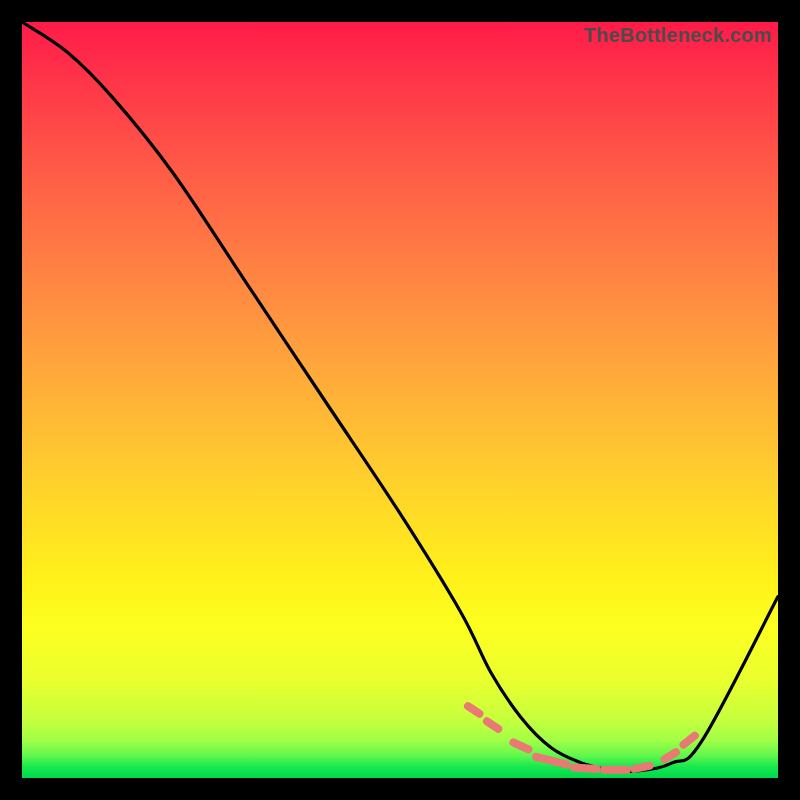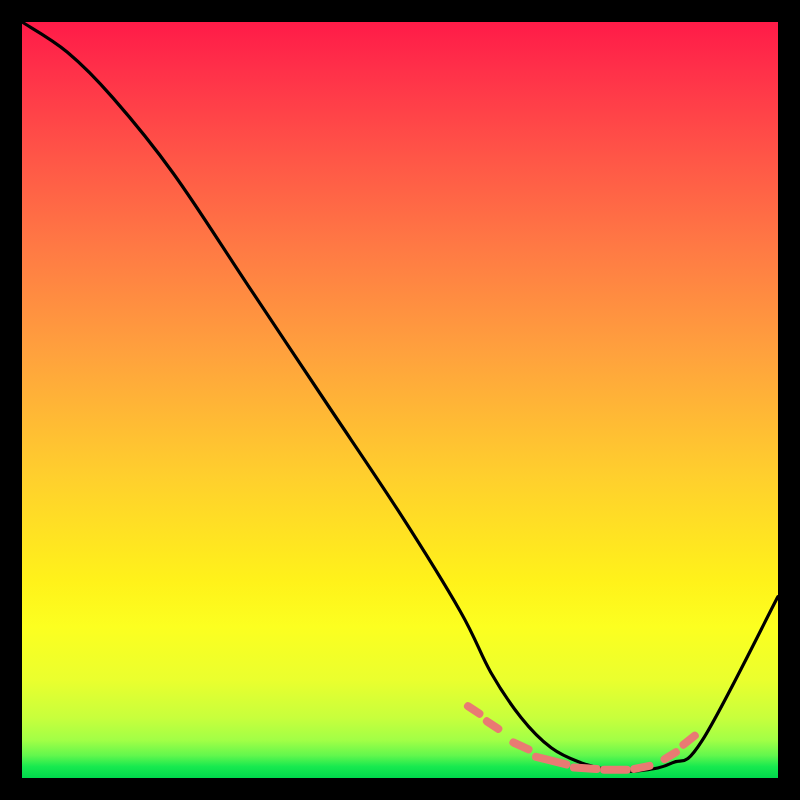--- a/index.html
+++ b/index.html
@@ -77,13 +77,14 @@
         <line x1="491.4" y1="720.5" x2="506.5" y2="727.3" stroke="#e97a73" stroke-width="8"></line>
         <line x1="514.1" y1="734.8" x2="544.3" y2="742.4" stroke="#e97a73" stroke-width="8"></line>
         <line x1="551.9" y1="745.4" x2="574.6" y2="746.9" stroke="#e97a73" stroke-width="8"></line>
         <line x1="582.1" y1="747.7" x2="604.8" y2="747.7" stroke="#e97a73" stroke-width="8"></line>
         <line x1="612.4" y1="746.9" x2="627.5" y2="743.9" stroke="#e97a73" stroke-width="8"></line>
         <line x1="642.6" y1="737.1" x2="653.9" y2="730.3" stroke="#e97a73" stroke-width="8"></line>
         <line x1="661.5" y1="722.7" x2="672.8" y2="713.7" stroke="#e97a73" stroke-width="8"></line>
       </g>
   </svg>
 
+  <div class="watermark">TheBottleneck.com</div>
 </div>
 
 </body></html>

